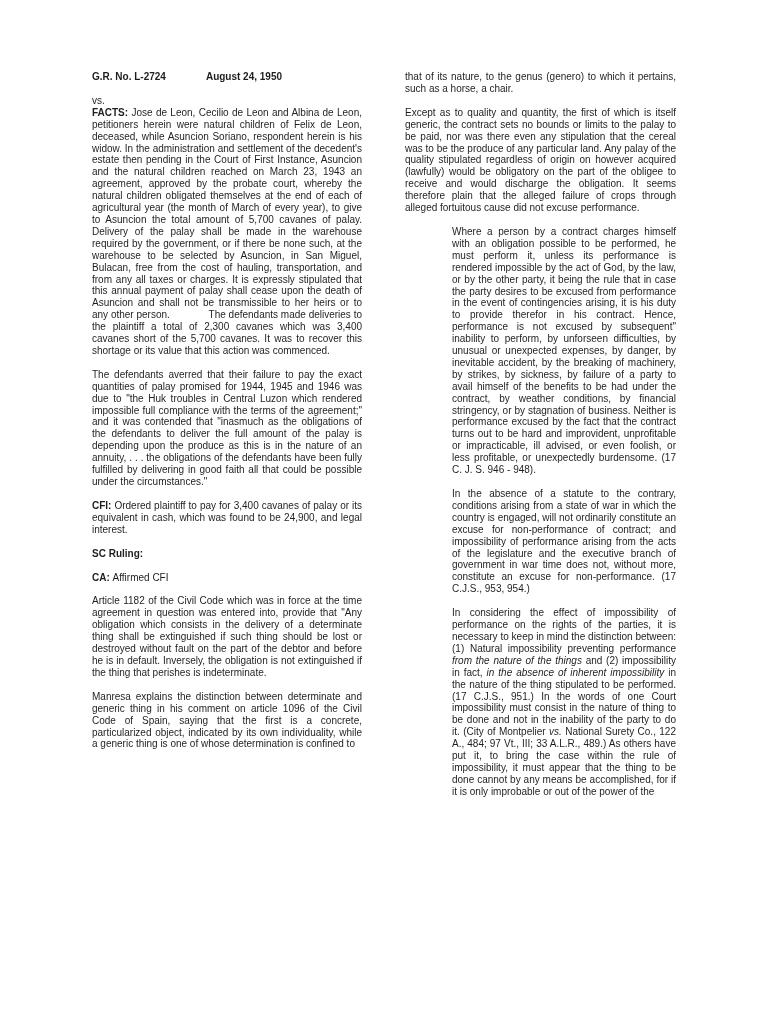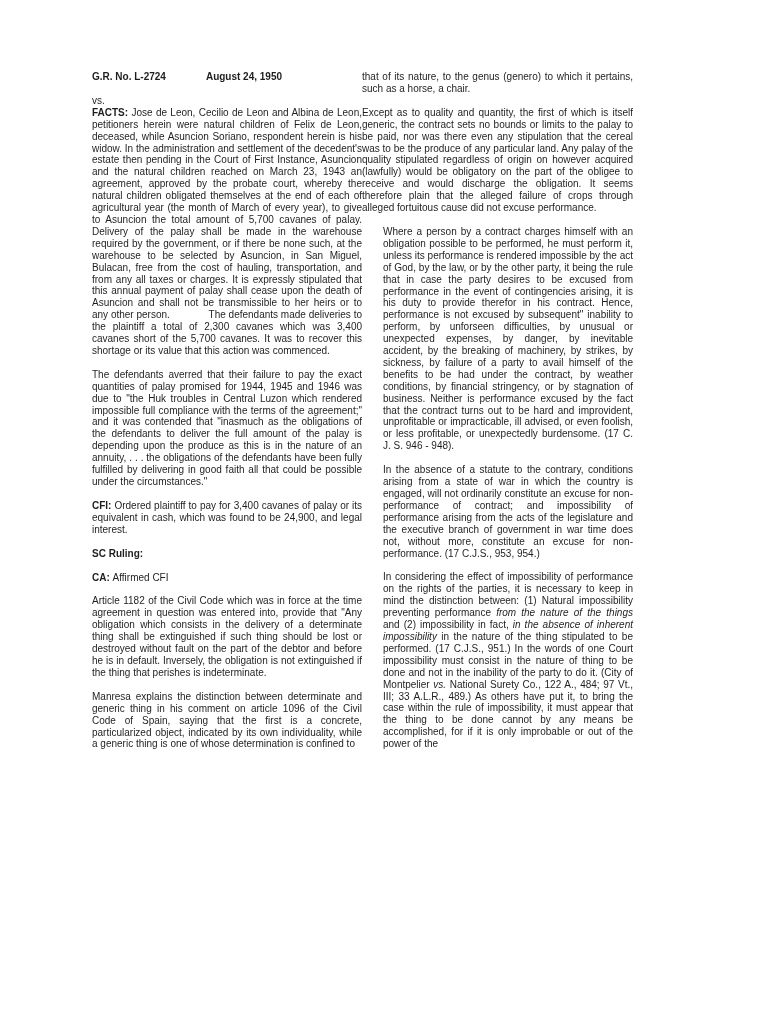--- a/index.html
+++ b/index.html
@@ -15,31 +15,32 @@
     background: #ffffff;
     color: #1e1e1e;
     font-family: "Liberation Sans", sans-serif;
     font-size: 10px;
     line-height: 11.9px;
     padding: 71px 92px 0 92px;
     overflow: hidden;
   }
   .cols {
     display: flex;
+    gap: 43px;
     align-items: flex-start;
   }
   .col-left  { width: 270px; flex: 0 0 270px; }
   .col-right { width: 271px; flex: 0 0 271px; }
   .para {
     margin: 0 0 12px 0;
     text-align: justify;
   }
   .para.tight { margin-bottom: 0; }
   .quote {
-    margin-left: 21px;
+    margin-left: 47px;
     text-align: justify;
   }
   .case-header { text-align: left; white-space: nowrap; }
   .b { font-weight: bold; }
   .i { font-style: italic; }
   .spacer { display: inline-block; width: 40px; }
 </style>
 </head>
 <body>
 

